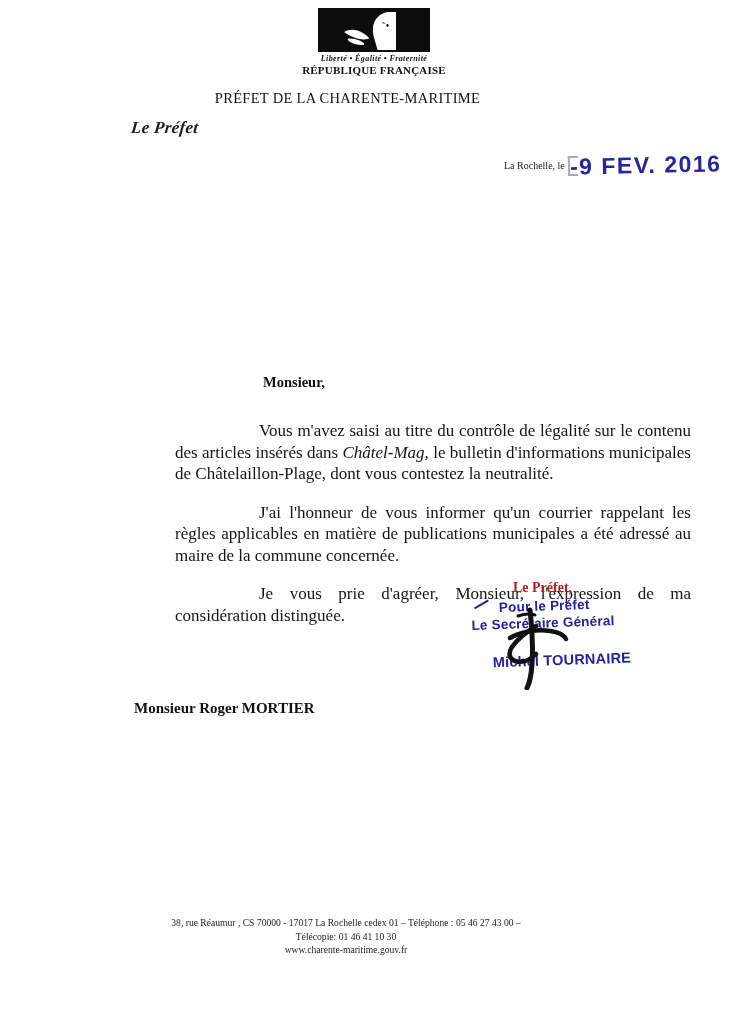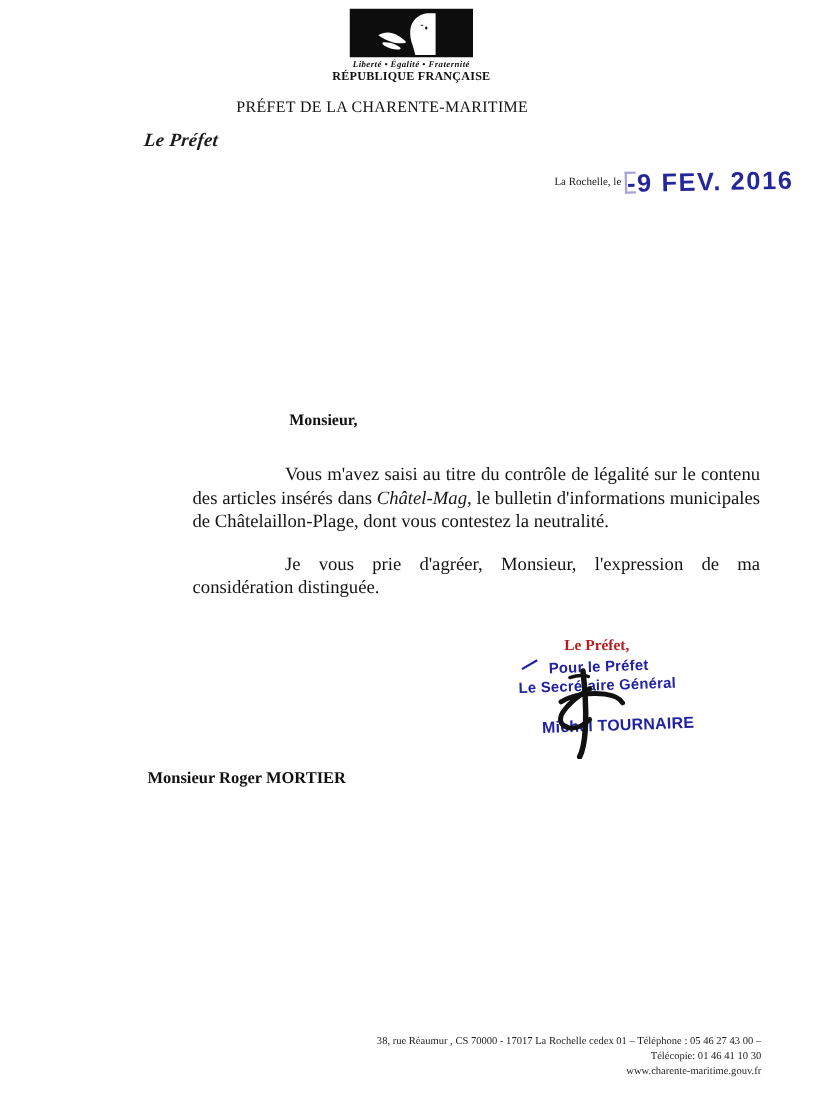--- a/index.html
+++ b/index.html
@@ -212,23 +212,23 @@
     font-family: "Liberation Serif", serif;
     font-weight: bold;
     font-size: 15px;
     color: #111111;
   }
 
   
   .footer {
     position: absolute;
     left: 0;
-    top: 940px;
+    top: 916px;
     width: 692px;
-    text-align: right;
+    text-align: center;
     font-family: "Liberation Serif", serif;
     font-size: 9.6px;
     line-height: 13.5px;
     color: #1c1c1c;
   }
 </style>
 </head>
 <body>
 
 <div class="page">
@@ -261,20 +261,23 @@
   <div class="date-stamp-tick"></div>
   <div class="date-stamp">-9 FEV. 2016</div>
 
   <div class="salutation">Monsieur,</div>
 
   <div class="body-text">
     <p>
       <span>Vous m'avez saisi au titre du contrôle de légalité sur le contenu des articles insérés dans </span><i>Châtel-Mag,</i><span> le bulletin d'informations municipales de Châtelaillon-Plage, dont vous contestez la neutralité.</span>
     </p>
     <p>
+      <span>J'ai l'honneur de vous informer qu'un courrier rappelant les règles applicables en matière de publications municipales a été adressé au maire de la commune concernée.</span>
+    </p>
+    <p>
       <span>Je vous prie d'agréer, Monsieur, l'expression de ma considération distinguée.</span>
     </p>
   </div>
 
   <div class="sig-title">Le Préfet,</div>
 
   <div class="stamp">
     <div class="stamp-slash"></div>
     <div class="stamp-line1">Pour le Préfet</div>
     <div class="stamp-line2">Le Secrétaire Général</div>

